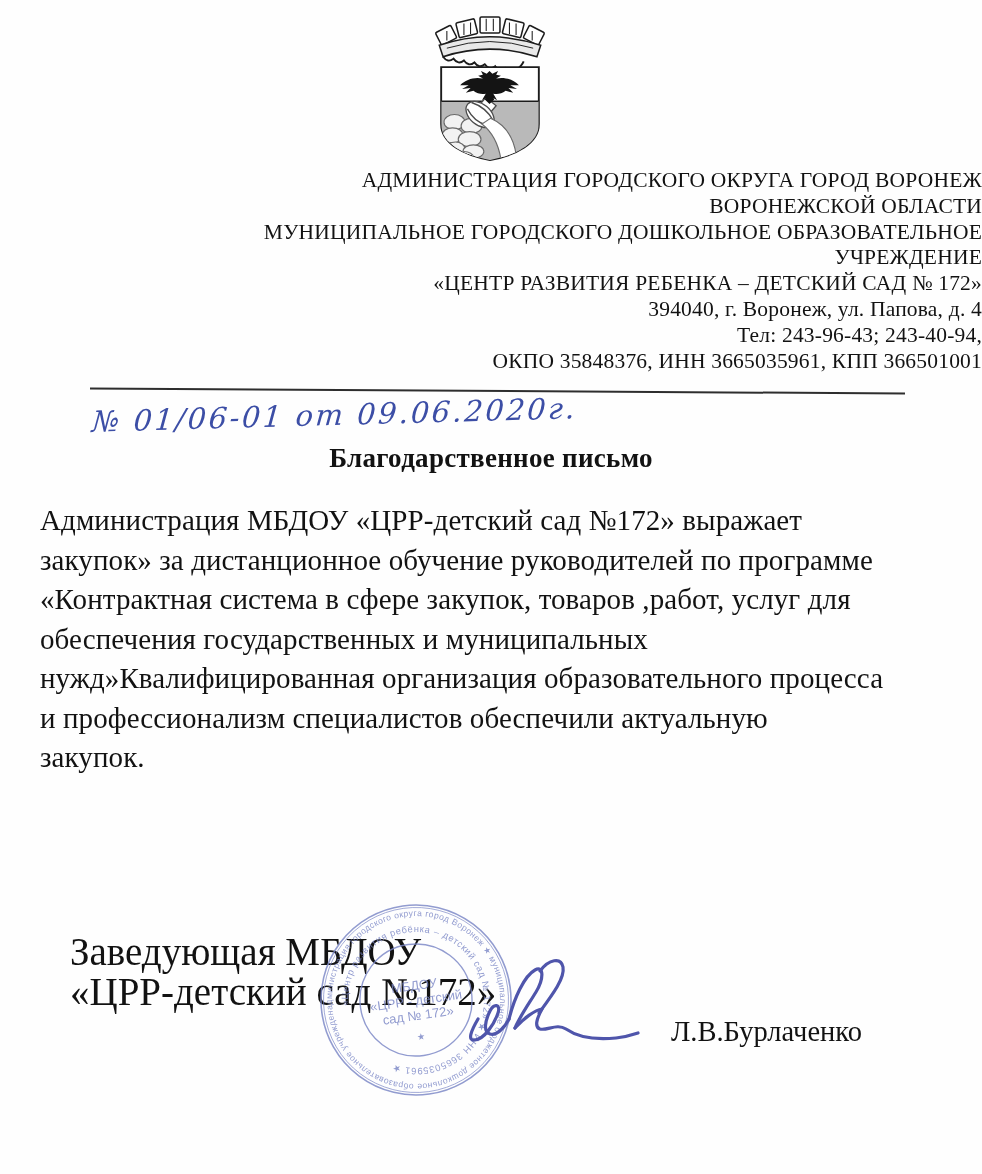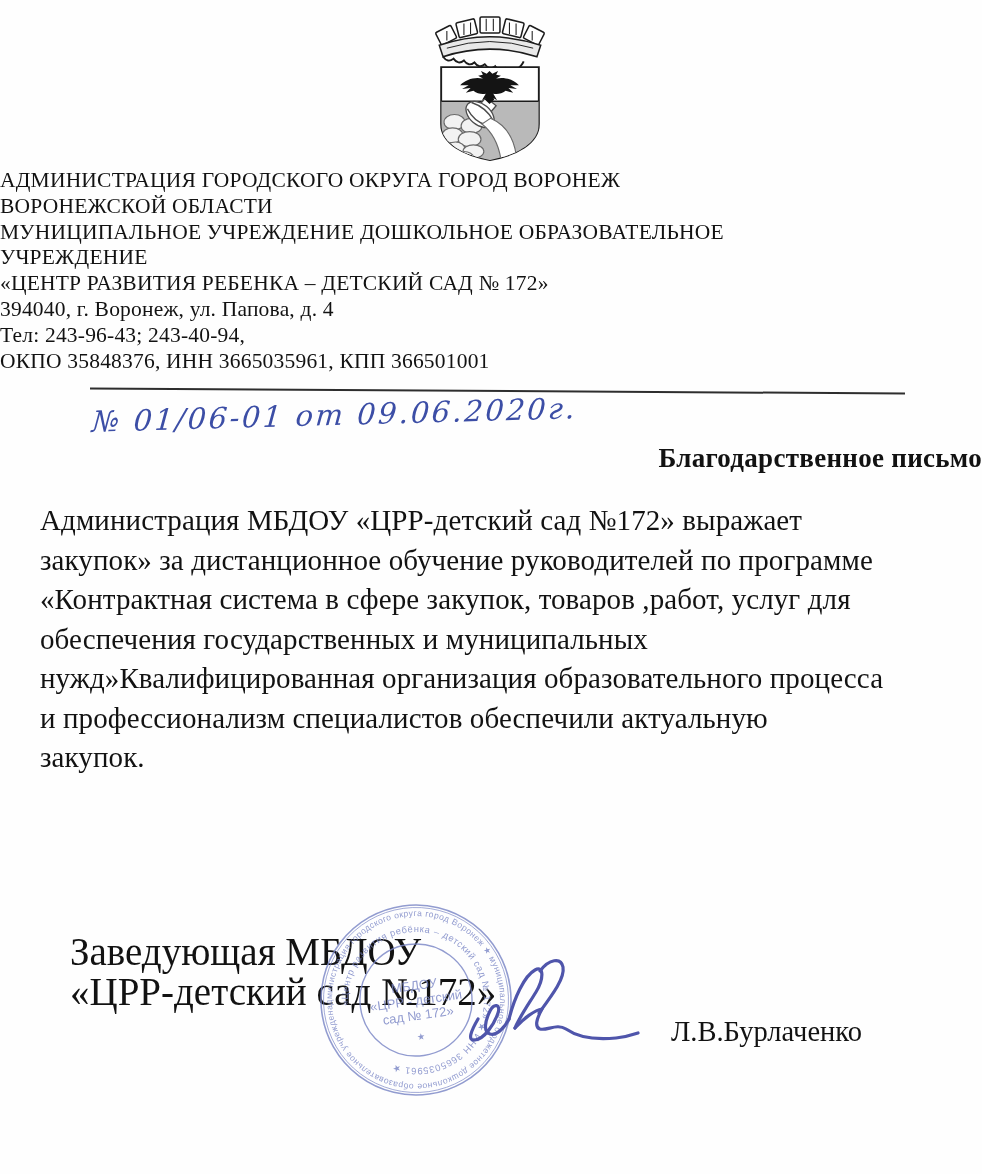--- a/index.html
+++ b/index.html
@@ -9,21 +9,21 @@
     background:#fefefe;
     overflow:hidden;
     font-family:"Liberation Serif","DejaVu Serif",serif;
     color:#121212;
   }
   
   .crest{position:absolute;left:426px;top:10px;width:128px;height:156px;}
   
   .letterhead{
     position:absolute;left:0;top:168px;width:100%;
-    text-align:left;
+    text-align:right;
     font-size:21.5px;line-height:25.8px;
     font-weight:bold;font-weight:normal;
     letter-spacing:.2px;
   }
   .letterhead .lh-line{white-space:nowrap;}
   
   .rule{
     position:absolute;left:90px;top:390px;width:815px;height:2px;
     background:#2e2e2e;transform:rotate(.35deg);
   }
@@ -34,21 +34,21 @@
     font-style:italic;
     font-size:29px;
     color:#3c4ea6;
     letter-spacing:2.5px;
     transform:rotate(-1.6deg) skewX(-6deg);
     white-space:nowrap;
   }
   
   .letter-title{
     position:absolute;left:0;top:443px;width:100%;
-    text-align:right;font-size:27px;font-weight:bold;
+    text-align:center;font-size:27px;font-weight:bold;
     letter-spacing:.3px;
   }
   
   .body-block{
     position:absolute;left:40px;top:501px;width:902px;
     font-size:29px;line-height:39.5px;
     letter-spacing:.1px;
   }
   
   .sig-position{
@@ -122,21 +122,21 @@
              c-9,-2 -18,1 -24,7 l9,0 -7,4 9,-1 -5,5 8,-2
              c4,3 9,4 13,3 l-4,7 5,-3 3,6 3,-6 5,3 -4,-7
              c4,1 9,0 13,-3 l8,2 -5,-5 9,1 -7,-4 9,0
              c-6,-6 -15,-9 -24,-7 l5,-3 -5,-1 2,-4 -6,3 z"></path>
     <path fill="#141414" d="M64,88 l3,6 3,-6 2,4 -5,5 -5,-5 z"></path>
   </svg>
 
   <div class="letterhead">
     <div class="lh-line">АДМИНИСТРАЦИЯ ГОРОДСКОГО ОКРУГА ГОРОД ВОРОНЕЖ</div>
     <div class="lh-line">ВОРОНЕЖСКОЙ ОБЛАСТИ</div>
-    <div class="lh-line">МУНИЦИПАЛЬНОЕ УЧРЕЖДЕНИЕ ДОШКОЛЬНОЕ ОБРАЗОВАТЕЛЬНОЕ</div>
+    <div class="lh-line">МУНИЦИПАЛЬНОЕ ГОРОДСКОГО ДОШКОЛЬНОЕ ОБРАЗОВАТЕЛЬНОЕ</div>
     <div class="lh-line">УЧРЕЖДЕНИЕ</div>
     <div class="lh-line">«ЦЕНТР РАЗВИТИЯ РЕБЕНКА – ДЕТСКИЙ САД № 172»</div>
     <div class="lh-line">394040, г. Воронеж, ул.  Папова, д. 4</div>
     <div class="lh-line">Тел: 243-96-43; 243-40-94,</div>
     <div class="lh-line">ОКПО 35848376, ИНН 3665035961, КПП 366501001</div>
   </div>
 
   <div class="rule"></div>
 
   <div class="handwritten-ref">№ 01/06-01  от  09.06.2020г.</div>

